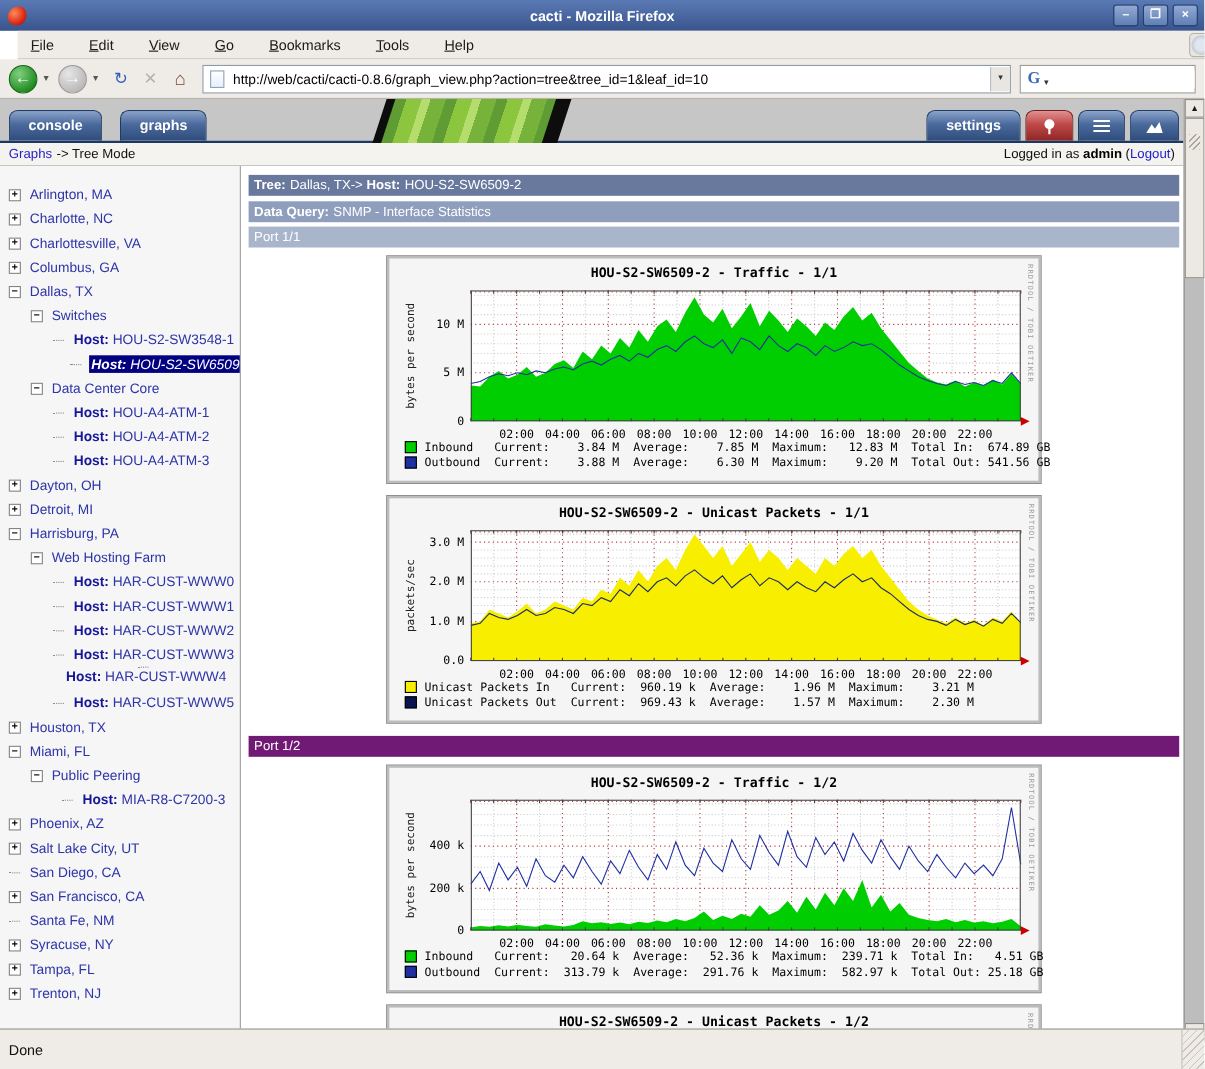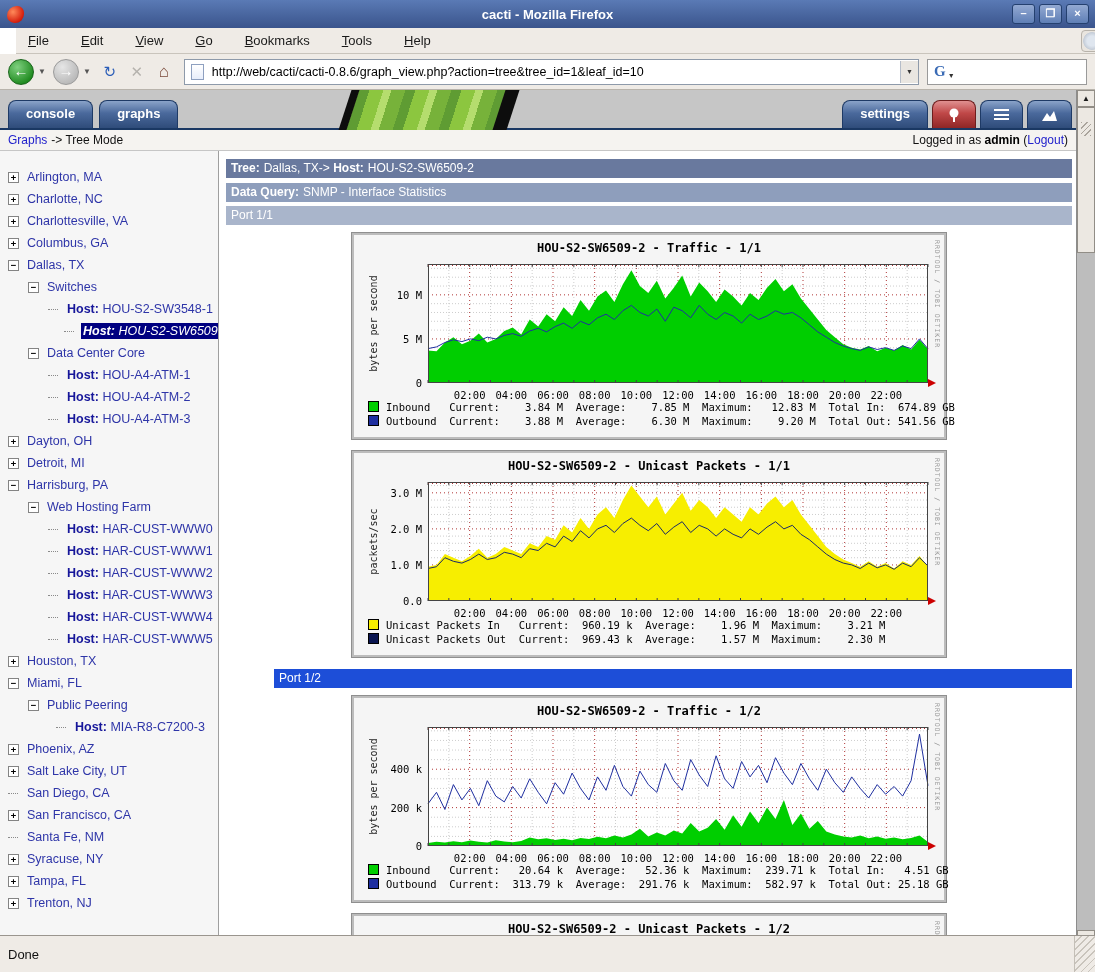--- a/index.html
+++ b/index.html
@@ -39,21 +39,21 @@
   .url-box input{flex:1;border:none;outline:none;background:transparent;font-size:12.5px;font-family:"Liberation Sans",sans-serif}
   .url-drop{width:17px;height:22px;border-left:1px solid #b5bdc9;background:#e9e6e1;text-align:center;font-size:7px;line-height:22px;color:#333;flex:none}
   .search-box{width:158px;height:24px;background:#fff;border:1px solid #9a9a9a;display:flex;align-items:center}
   .g-logo{font-family:"Liberation Serif",serif;font-weight:bold;color:#3a6bb5;font-size:15px;margin:0 2px 0 6px}
   .g-caret{font-size:7px;color:#333;margin-top:8px}
   .search-box input{flex:1;border:none;outline:none;font-size:12px;min-width:10px}
 
   
   .browser-content{position:absolute;left:0;top:90px;right:19px;bottom:25px;overflow:hidden;background:#fff}
   .appheader{position:absolute;left:0;top:0;width:100%;height:40px;background:#c6c6c6;border-bottom:2px solid #1a3863;box-sizing:border-box}
-  .tabs-left{position:absolute;left:8px;bottom:0;display:flex;gap:6px}
+  .tabs-left{position:absolute;left:8px;bottom:0;display:flex;gap:16px}
   .tabs-right{position:absolute;right:4px;bottom:0;display:flex;gap:4px}
   .tab{height:27px;padding:0 17px;border:1px solid #1e3a66;border-bottom:none;border-radius:8px 8px 0 0;
     background:linear-gradient(#8aa3c9 0%,#4a699c 45%,#2f4c7a 100%);color:#fff;font-weight:bold;font-size:13px;
     line-height:26px;cursor:pointer}
   .tab-icon{padding:0 13px;display:flex;align-items:center}
   .tab-red{background:linear-gradient(#e09090 0%,#c04848 45%,#8f2626 100%);border-color:#6e1d1d}
   .hamburger{display:inline-block;width:15px;height:11px;
     background:repeating-linear-gradient(to bottom,#fff 0 2px,transparent 2px 4.5px)}
   .cacti-logo{position:absolute;left:345px;top:0;width:168px;height:40px;transform:skewX(-18deg);
     background:#0d0d0d;overflow:hidden}
@@ -270,21 +270,21 @@
             <span class="tree-text"><span class="tree-prefix">Host: </span>HAR-CUST-WWW1</span>
           </div>
           <div class="tree-item" style="padding-left: 48px;">
             <span class="stub"></span>
             <span class="tree-text"><span class="tree-prefix">Host: </span>HAR-CUST-WWW2</span>
           </div>
           <div class="tree-item" style="padding-left: 48px; text-align: center;">
             <span class="stub"></span>
             <span class="tree-text"><span class="tree-prefix">Host: </span>HAR-CUST-WWW3</span>
           </div>
-          <div class="tree-item" style="padding-left: 48px;">
+          <div class="tree-item" style="padding-left: 48px; flex-direction: column;">
             <span class="stub"></span>
             <span class="tree-text"><span class="tree-prefix">Host: </span>HAR-CUST-WWW4</span>
           </div>
           <div class="tree-item" style="padding-left: 48px;">
             <span class="stub"></span>
             <span class="tree-text"><span class="tree-prefix">Host: </span>HAR-CUST-WWW5</span>
           </div>
           <div class="tree-item" style="padding-left: 8px;">
             <span class="expander">+</span>
             <span class="tree-text">Houston, TX</span>
@@ -589,21 +589,21 @@
               <span class="g-swatch" style="background: rgb(247, 238, 0);"></span>
               <pre>Unicast Packets In   Current:  960.19 k  Average:    1.96 M  Maximum:    3.21 M</pre>
             </div>
             <div class="g-legend-row" style="top: 179px;">
               <span class="g-swatch" style="background: rgb(10, 21, 80);"></span>
               <pre>Unicast Packets Out  Current:  969.43 k  Average:    1.57 M  Maximum:    2.30 M</pre>
             </div>
           </div>
       </div>
 
-      <div class="hdr hdr-port" style="background: #1d4ed8; margin-left: 48px;">Port 1/2</div>
+      <div class="hdr hdr-port" style="background: #701a75;">Port 1/2</div>
 
       <div class="graph-row">
         <div class="graph-box">
             <div class="g-title">HOU-S2-SW6509-2 - Traffic - 1/2</div>
             <div class="g-ylabel">bytes per second</div>
             <div class="g-watermark">RRDTOOL / TOBI OETIKER</div>
             <svg width="512" height="127" style="position: absolute; left: 74px; top: 29px; overflow: visible;">
               <rect x="0" y="0" width="500" height="119" fill="#ffffff"></rect>
               <line x1="20.833333333333332" y1="0" x2="20.833333333333332" y2="119" stroke="#cdcdcd" stroke-width="1" stroke-dasharray="1,2"></line>
               <line x1="41.666666666666664" y1="0" x2="41.666666666666664" y2="119" stroke="#b03535" stroke-width="1" stroke-dasharray="1,3"></line>

